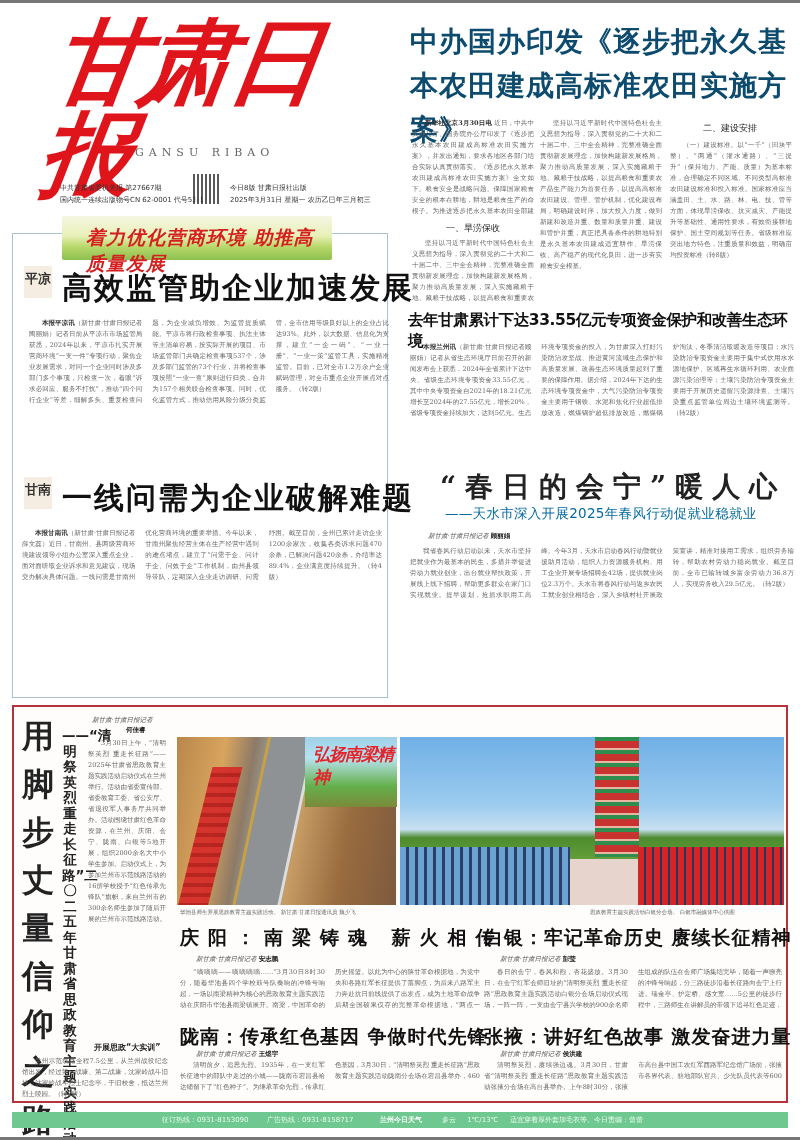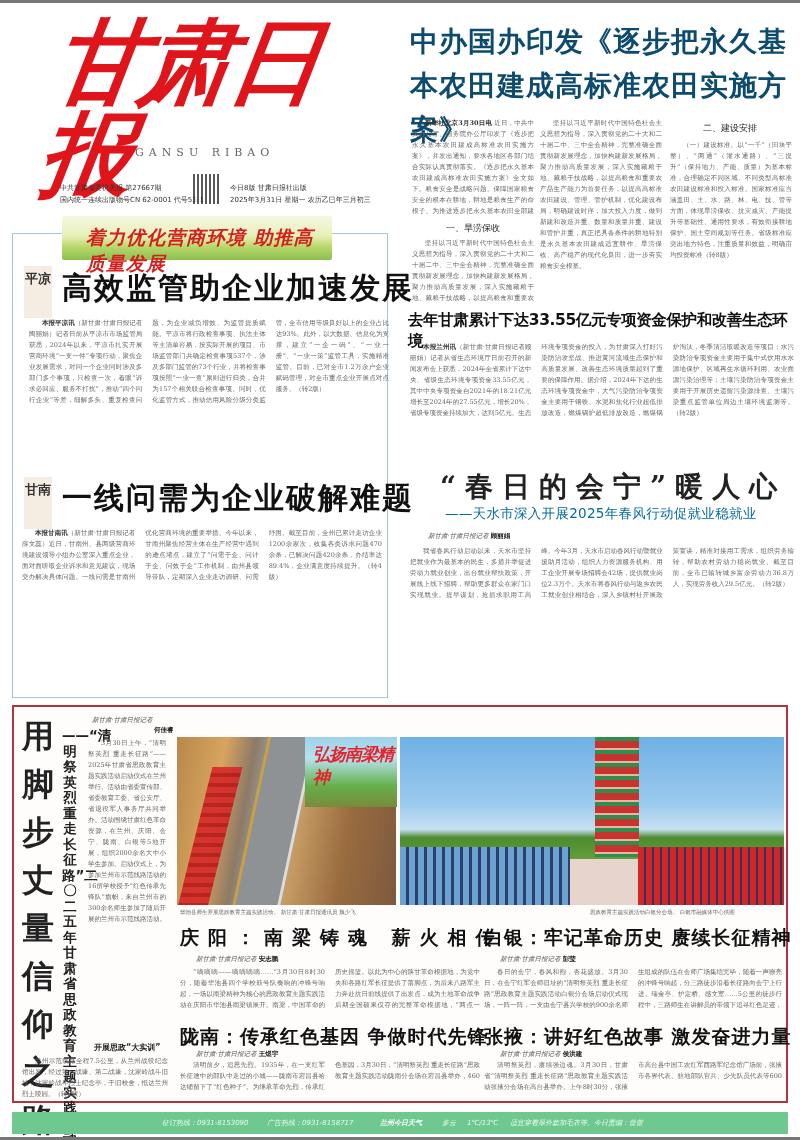--- a/index.html
+++ b/index.html
@@ -23,21 +23,21 @@
   .col { position: absolute; overflow: hidden; }
   .col p { text-indent: 2em; }
   .col b { color: #333; }
 
   .section-heading { position: absolute; font-family: "DejaVu Sans", sans-serif; font-size: 9px; color: #222; text-align: center; }
 
   
   .frame-box { position: absolute; left: 12px; top: 233px; width: 376px; height: 465px; border: 1.5px solid #a9c4d1; }
   .banner { position: absolute; left: 62px; top: 216px; width: 270px; height: 44px; background: linear-gradient(180deg,#f5f7e3 0%,#e8f0b8 45%,#b8d86a 70%,#8cc050 100%); border-radius: 2px; }
   .banner-text { position: absolute; left: 24px; top: 9px; font-family: "DejaVu Serif", serif; font-weight: bold; font-style: italic; font-size: 19px; color: #d5201f; letter-spacing: 1px; }
-  .loc-tag { position: absolute; width: 28px; height: 52px; background: #f6ede2; color: #333; font-weight: bold; font-size: 13px; line-height: 20px; text-align: center; padding-top: 3px; }
+  .loc-tag { position: absolute; width: 28px; height: 32px; background: #f6ede2; color: #333; font-weight: bold; font-size: 13px; line-height: 20px; text-align: center; padding-top: 3px; }
   .sub-headline { position: absolute; font-weight: bold; font-size: 30px; color: #111; letter-spacing: 2px; }
 
   
   .rhead2 { position: absolute; left: 408px; top: 310px; width: 390px; font-weight: bold; font-size: 15.5px; color: #111; letter-spacing: -.4px; }
   .feature-title { position: absolute; left: 440px; top: 468px; font-family: "DejaVu Serif", serif; font-weight: bold; font-size: 28px; color: #222; letter-spacing: 9px; }
   .feature-sub { position: absolute; left: 445px; top: 505px; font-size: 13.5px; color: #0369a1; letter-spacing: .3px; }
   .byline { font-family: "DejaVu Serif", serif; font-style: italic; font-size: 6.5px; color: #555; }
   .byline b { font-style: normal; color: #222; }
 
   
@@ -55,21 +55,21 @@
      background: linear-gradient(180deg,#6fb0e6 0%,#9ccbee 40%,#c7dff1 55%,#4c8b2e 60%,#6aa23c 75%,#d9c9b8 85%,#cbb8a8 100%); }
   .photo-tower .tower { position: absolute; left: 195px; top: 0; width: 44px; height: 120px; background: repeating-linear-gradient(180deg,#2f8d4e 0 4px,#c9332f 4px 11px,#e8b5a2 11px 13px); }
   .photo-tower .crowd-l { position: absolute; left: 0; top: 110px; width: 170px; height: 58px; background: repeating-linear-gradient(90deg,#6aa3d2 0 6px,#2a3f6a 6px 9px); }
   .photo-tower .crowd-r { position: absolute; left: 238px; top: 110px; width: 146px; height: 58px; background: repeating-linear-gradient(90deg,#d32525 0 6px,#2b3560 6px 8px); }
   .photo-tower .path { position: absolute; left: 170px; top: 122px; width: 70px; height: 46px; background: #e7d4cd; }
   .caption { position: absolute; font-size: 5.5px; color: #666; }
 
   .region-head { position: absolute; font-family: "DejaVu Serif", serif; font-weight: bold; font-size: 19px; color: #111; }
 
   
-  .footer-bar { position: absolute; left: 12px; top: 1112px; width: 776px; height: 22px; background: #6ec88f; display: flex; align-items: center; font-size: 7px; color: #e9fbef; font-style: italic; }
+  .footer-bar { position: absolute; left: 12px; top: 1112px; width: 776px; height: 16px; background: #6ec88f; display: flex; align-items: center; font-size: 7px; color: #e9fbef; }
   .footer-bar span { position: absolute; }
 </style>
 </head>
 <body>
 
 <div class="top-rule"></div>
 
 <div class="masthead">
   <div class="logo">甘肃日报</div>
   <div class="logo-pinyin">GANSU RIBAO</div>
@@ -131,21 +131,21 @@
   <p>我省春风行动启动以来，天水市坚持把就业作为最基本的民生，多措并举促进劳动力就业创业，出台就业帮扶政策，开展线上线下招聘，帮助更多群众在家门口实现就业。提早谋划，抢抓求职用工高峰。今年3月，天水市启动春风行动暨就业援助月活动，组织人力资源服务机构、用工企业开展专场招聘会42场，提供就业岗位2.3万个。天水市将春风行动与返乡农民工就业创业相结合，深入乡镇村社开展政策宣讲，精准对接用工需求，组织劳务输转，帮助农村劳动力稳岗就业。截至目前，全市已输转城乡富余劳动力36.8万人，实现劳务收入29.5亿元。（转2版）</p>
 </div>
 
 <div class="special"></div>
 <div class="vert-title">用脚步丈量信仰之路</div>
 <div class="vert-sub">——“清明祭英烈 重走长征路”二〇二五年甘肃省思政教育主题实践活动启动</div>
 
 <div class="byline" style="position:absolute; left:92px; top:716px;">
   <span>新甘肃·甘肃日报记者</span>
 </div>
-<div class="byline" style="position:absolute; left:126px; top:726px;margin-left:28px;">
+<div class="byline" style="position:absolute; left:126px; top:726px;">
   <b>何佳睿</b>
 </div>
 <div class="col body-text" style="left:88px; top:738px; width:78px; height:262px;">
   <p>3月30日上午，“清明祭英烈 重走长征路”——2025年甘肃省思政教育主题实践活动启动仪式在兰州举行。活动由省委宣传部、省委教育工委、省公安厅、省退役军人事务厅共同举办。活动围绕甘肃红色革命资源，在兰州、庆阳、会宁、陇南、白银等5地开展，组织2000余名大中小学生参加。启动仪式上，为参加兰州市示范线路活动的16所学校授予“红色传承先锋队”旗帜，来自兰州市的300余名师生参加了随后开展的兰州市示范线路活动。</p>
 </div>
 <div style="position:absolute; left:94px; top:1042px; font-size:8px; font-weight:bold; color:#222;">开展思政“大实训”</div>
 <div class="col body-text" style="left:22px; top:1056px; width:146px; height:44px;">
   <p>兰州示范线路全程7.5公里，从兰州战役纪念馆出发，经过第一战壕、第二战壕，沈家岭战斗旧址，沈家岭战斗烈士纪念亭，于旧校舍，抵达兰州烈士陵园。（转2版）</p>
 </div>
 

